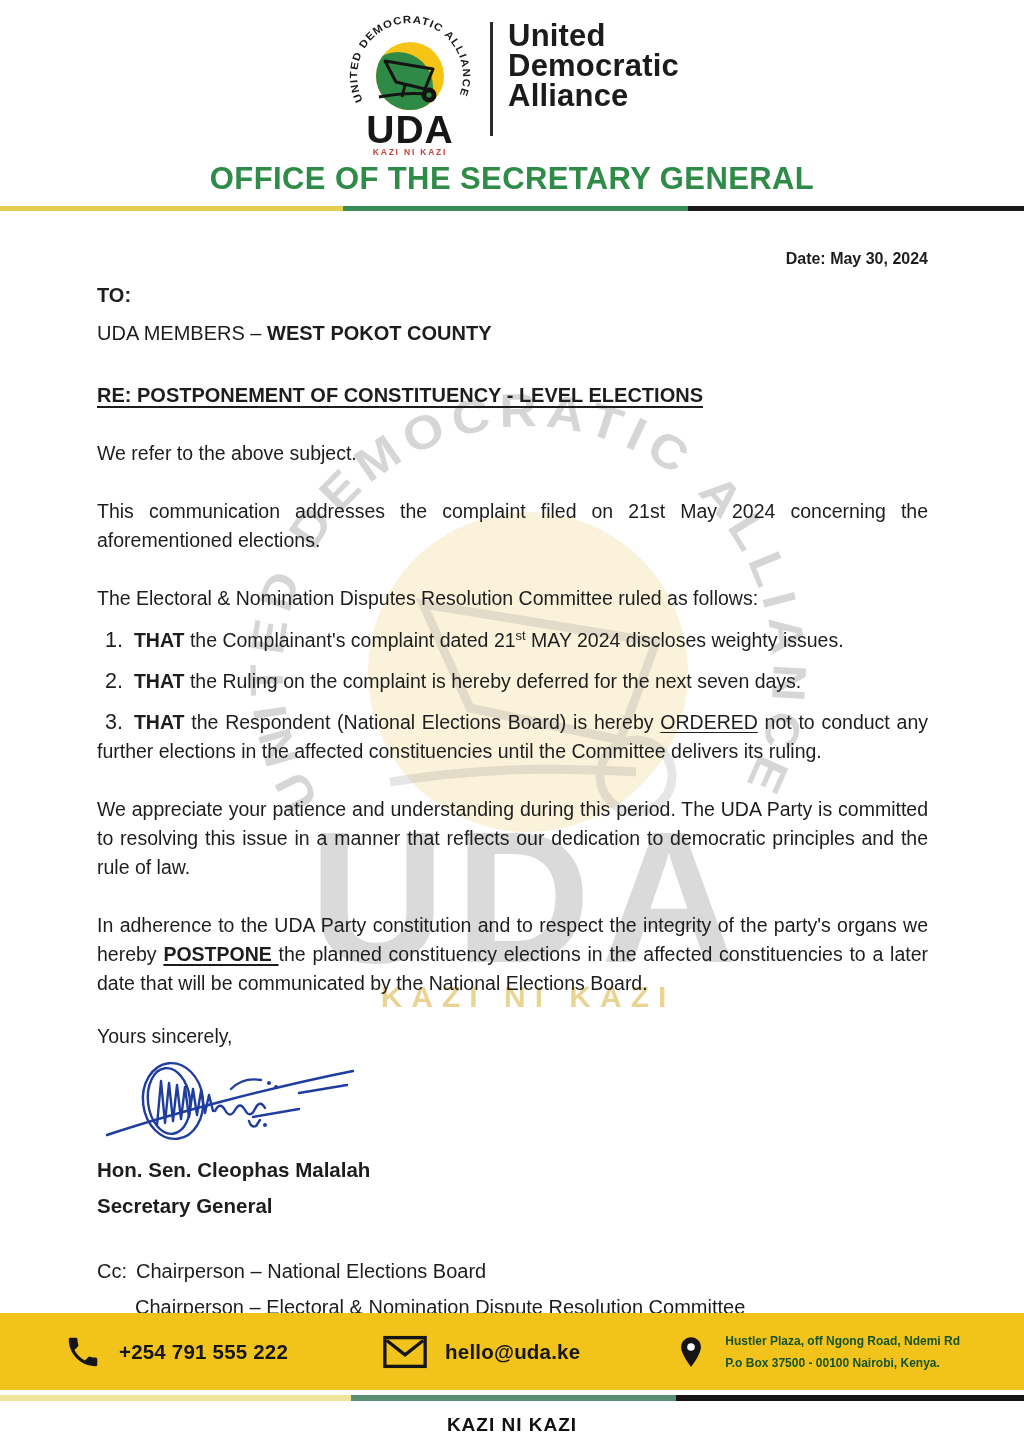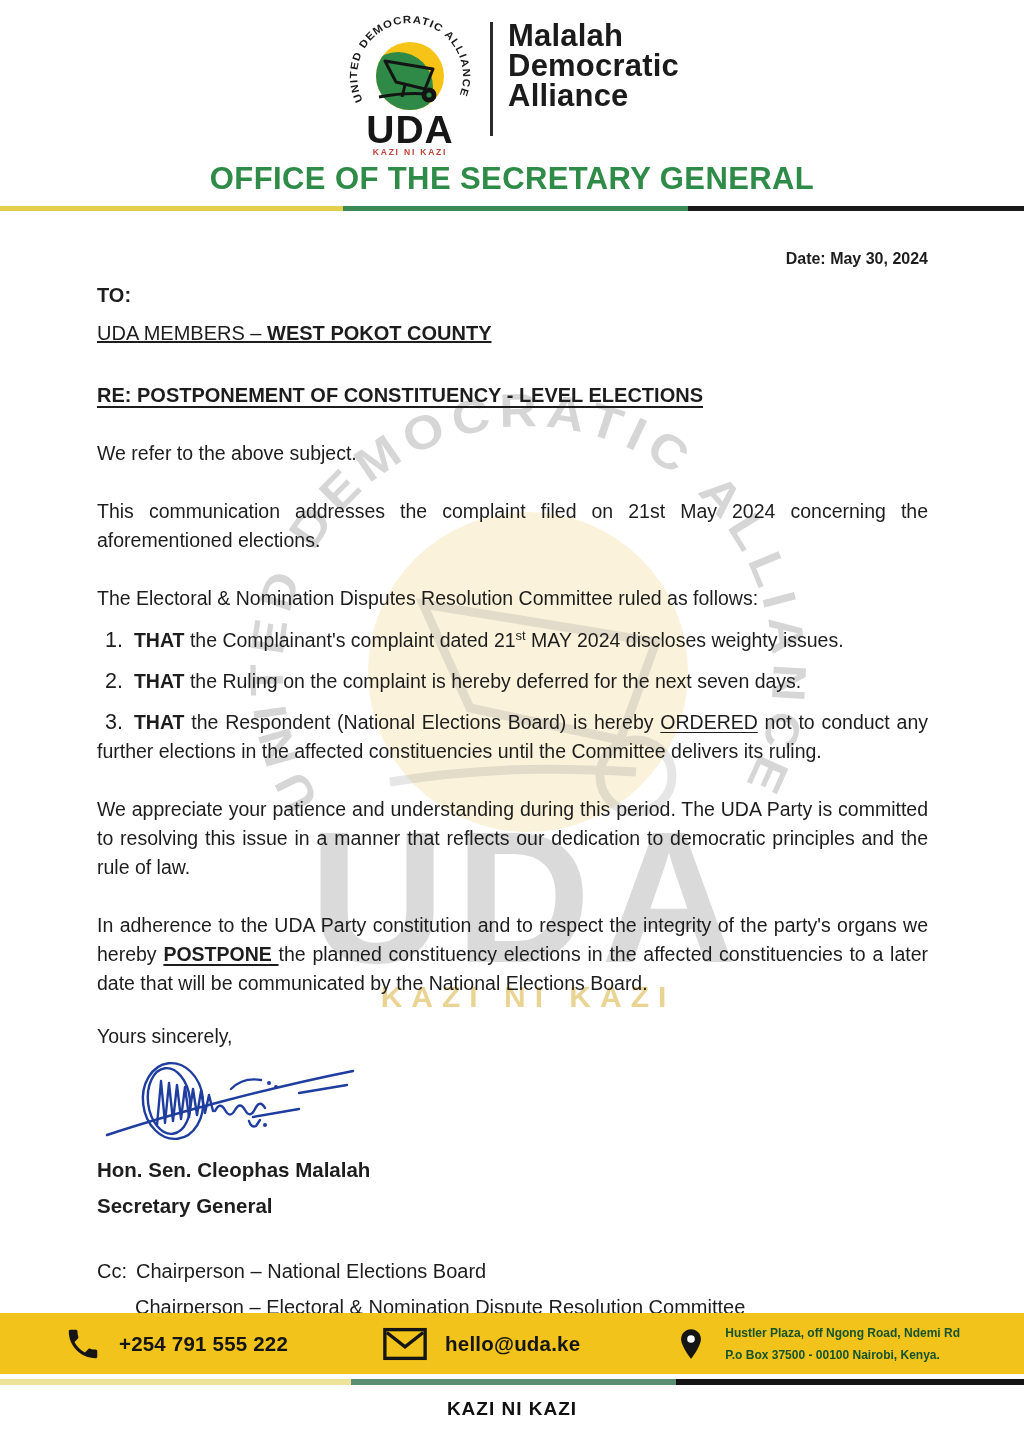--- a/index.html
+++ b/index.html
@@ -21,21 +21,21 @@
   .office-title { text-align:center; color:var(--brand-green,#2F8B48); font-weight:bold; font-size:31px; letter-spacing:.4px; margin-top:3px; }
   .rule { display:flex; width:100%; height:5px; margin-top:9px; }
   .rule .seg { height:100%; }
   .seg.y  { width:343px; background:var(--line-yellow,#E5CE4D); }
   .seg.g  { width:345px; background:var(--line-green,#3A8B55); }
   .seg.k  { width:336px; background:var(--line-black,#1A1A1A); }
   
   .content { position:relative; z-index:1; padding:0 96px 0 97px; font-size:19.5px; line-height:29px; }
   .date { text-align:right; font-weight:bold; font-size:16px; margin-top:33px; }
   .to-label { font-weight:bold; font-size:20px; margin-top:8px; }
-  .recipient { margin-top:9px; font-size:20px;text-decoration:underline; }
+  .recipient { margin-top:9px; font-size:20px; }
   .recipient b { font-weight:bold; }
   .subject { margin-top:33px; font-weight:bold; font-size:20px; }
   .subject span { text-decoration:underline; text-decoration-thickness:2px; text-underline-offset:4px; }
   .para { margin-top:29px; }
   .just { text-align:justify; }
   .list { margin-top:13px; }
   .li { text-align:justify; text-indent:8px; margin-top:12px; }
   .num { font-size:21.5px; padding-right:11px; }
   sup.sup { font-size:13px; line-height:0; }
   .u-ordered { text-decoration:underline; text-underline-offset:3px; }
@@ -43,21 +43,21 @@
   .closing { margin-top:24px; }
   .signature-svg { display:block; margin:4px 0 0 6px; }
   .signer-name  { font-weight:bold; font-size:20.5px; margin-top:12px; }
   .signer-title { font-weight:bold; font-size:20.5px; margin-top:7px; }
   .cc { margin-top:37px; font-size:20px; }
   .cc-label { padding-right:9px; }
   .cc-line2 { padding-left:38px; margin-top:7px; }
   
   .footer { position:absolute; left:0; top:1313px; width:100%; z-index:1; }
   .contact-bar {
-    height:61px; background:var(--brand-yellow,#F2C31B);
+    height:77px; background:var(--brand-yellow,#F2C31B);
     display:flex; align-items:center; justify-content:space-between;
     padding:0 64px 0 64px;
   }
   .contact { display:flex; align-items:center; gap:17px; }
   .c-text { font-weight:bold; font-size:20.5px; color:#151515; letter-spacing:.2px; }
   .addr { font-weight:bold; font-size:12px; line-height:22px; color:#14532d; }
   .rule.thin { height:6px; margin-top:5px; }
   .seg.fy { width:351px; background:var(--footer-line-yellow,#EDE39B); }
   .seg.fg { width:325px; background:var(--footer-line-green,#5A8F73); }
   .seg.fk { width:348px; background:#141414; }
@@ -107,21 +107,21 @@
         </g>
         <circle cx="84" cy="89" r="7.5" fill="#141414"></circle>
         <circle cx="84" cy="89" r="2.6" fill="#2E8A46"></circle>
         <text x="65" y="137" text-anchor="middle" font-size="39" font-weight="bold" fill="#161616" letter-spacing="1">UDA</text>
         <text x="65" y="149" text-anchor="middle" font-size="8.5" font-weight="bold" fill="#C0453A" letter-spacing="1.8">KAZI NI KAZI</text>
       </svg>
 
       <div class="brand-divider"></div>
 
       <div class="org-name">
-        <div>Malalah</div>
+        <div>United</div>
         <div>Democratic</div>
         <div>Alliance</div>
       </div>
     </div>
 
     <div class="office-title">OFFICE OF THE SECRETARY GENERAL</div>
 
     <div class="rule">
       <span class="seg y"></span>
       <span class="seg g"></span>

